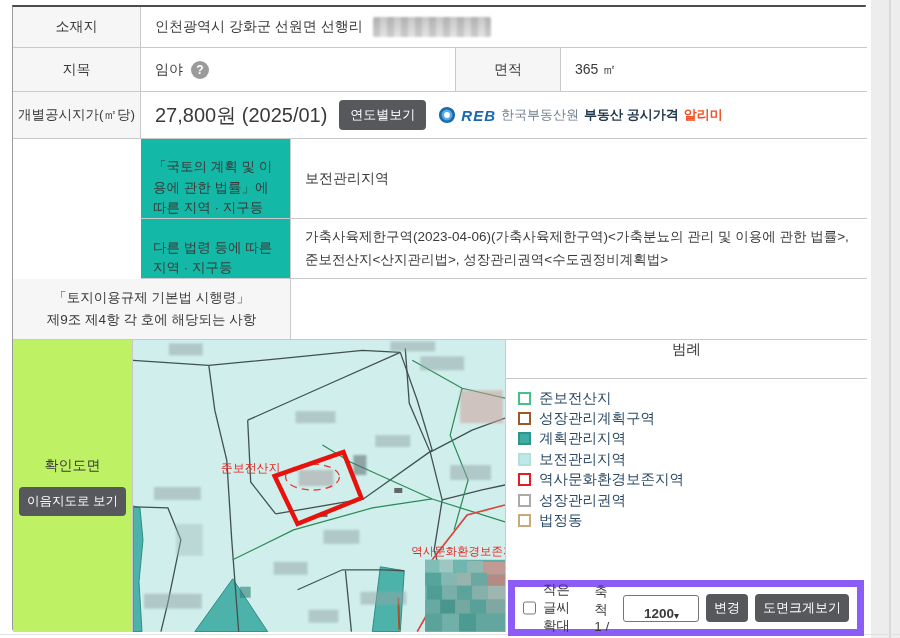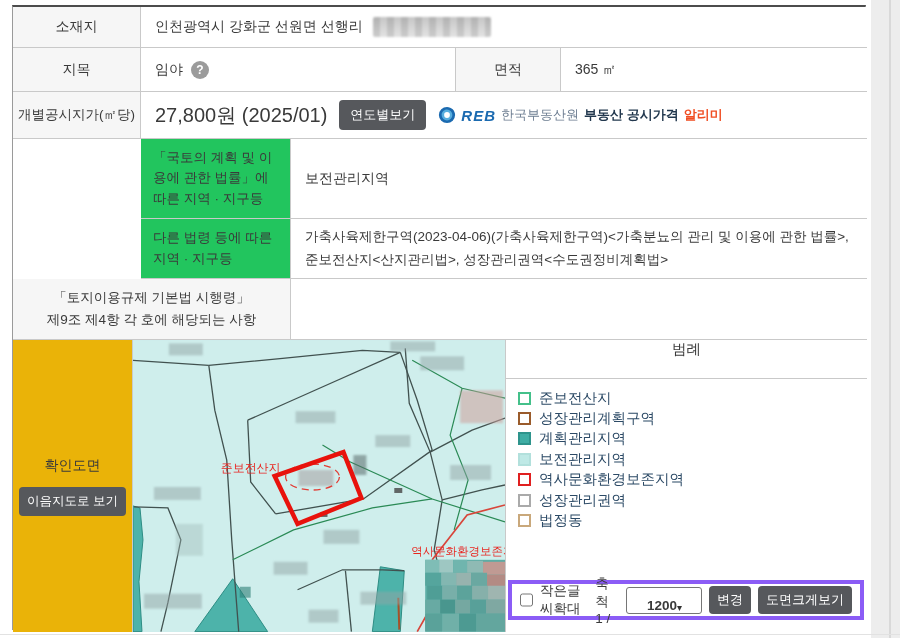--- a/index.html
+++ b/index.html
@@ -34,39 +34,39 @@
       font-family:"Liberation Sans","DejaVu Sans",sans-serif; white-space:nowrap; }
 
   .price-row { gap:12px; display:flex; align-items:center; }
   .reb { display:flex; align-items:center; gap:5px; cursor:pointer; }
   .reb svg { display:block; }
   .reb .brand { color:#1b6ab0; font-weight:bold; font-style:italic; font-size:15px; letter-spacing:1px; }
   .reb .org { color:#6b7c90; font-size:13px; }
   .reb .svc { color:#22384e; font-size:13px; font-weight:bold; }
   .reb .alimi { color:#f04e23; font-size:13px; font-weight:bold; }
 
-  .subhdr { padding:0 12px; background:#22c55e; font-size:13.5px; line-height:1.5; }
+  .subhdr { padding:0 12px; background:#14b8a6; font-size:13.5px; line-height:1.5;align-items:flex-end; }
   .longtext { font-size:13.5px; line-height:1.65; align-items:center; }
 
   .two-line { line-height:1.6; font-size:13.5px; }
 
   
-  .map-hdr { flex-direction:column; justify-content:center; gap:12px; background:#eab308; }
+  .map-hdr { flex-direction:column; justify-content:center; gap:12px; background:#bef264; }
   .map-cell { padding:0; overflow:hidden; background:#cfeeec; }
   .map-cell svg { display:block; }
 
   .legend-panel { position:absolute; left:493px; top:333px; width:361px; height:292px; background:#fff; border-right:none; }
   .legend-title { position:absolute; left:0; top:0; width:100%; height:39px; display:flex; align-items:flex-start; justify-content:center;
       font-size:14.5px; border-bottom:1px solid #c9c9c9; }
   .legend-list { position:absolute; left:12px; top:48px; list-style:none; }
   .legend-list li { display:flex; align-items:center; height:20.4px; gap:8px; }
   .swatch { width:13px; height:13px; background:#fff; border:2px solid #999; }
   .legend-label { font-size:14.5px; color:#2c4a66; }
 
-  .controls { position:absolute; left:2px; top:240px; width:356px; height:40px; border:4px solid #8b5cf6;
+  .controls { position:absolute; left:2px; top:240px; width:356px; height:56px; border:7px solid #8b5cf6;
       display:flex; align-items:center; padding:0 8px; gap:7px; background:#fff; }
   .chk { width:14px; height:14px; border:1px solid #8a8a8a; border-radius:2px; background:#fff; cursor:pointer; }
   .ctl-label { font-size:13.5px; }
   .scale-label { font-size:13.5px; margin-left:6px; }
   .select-box { width:76px; height:27px; border:1px solid #767676; border-radius:3px; background:#fff;
       display:flex; align-items:flex-end; justify-content:space-between; padding:0 20px; cursor:pointer;font-weight:bold; }
   .select-box .sel-val { font-size:13.5px; }
   .select-box .chev { font-size:10px; color:#333; }
   .controls .btn-dark { padding:5px 8px; font-size:13px; }
 </style>

